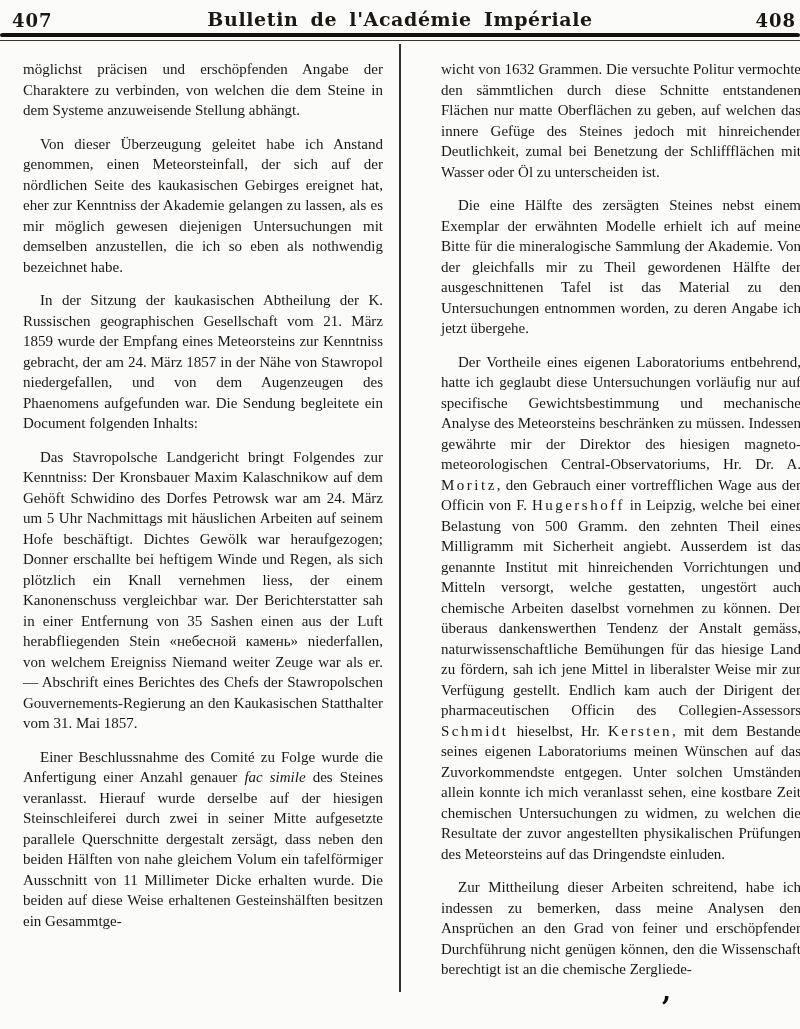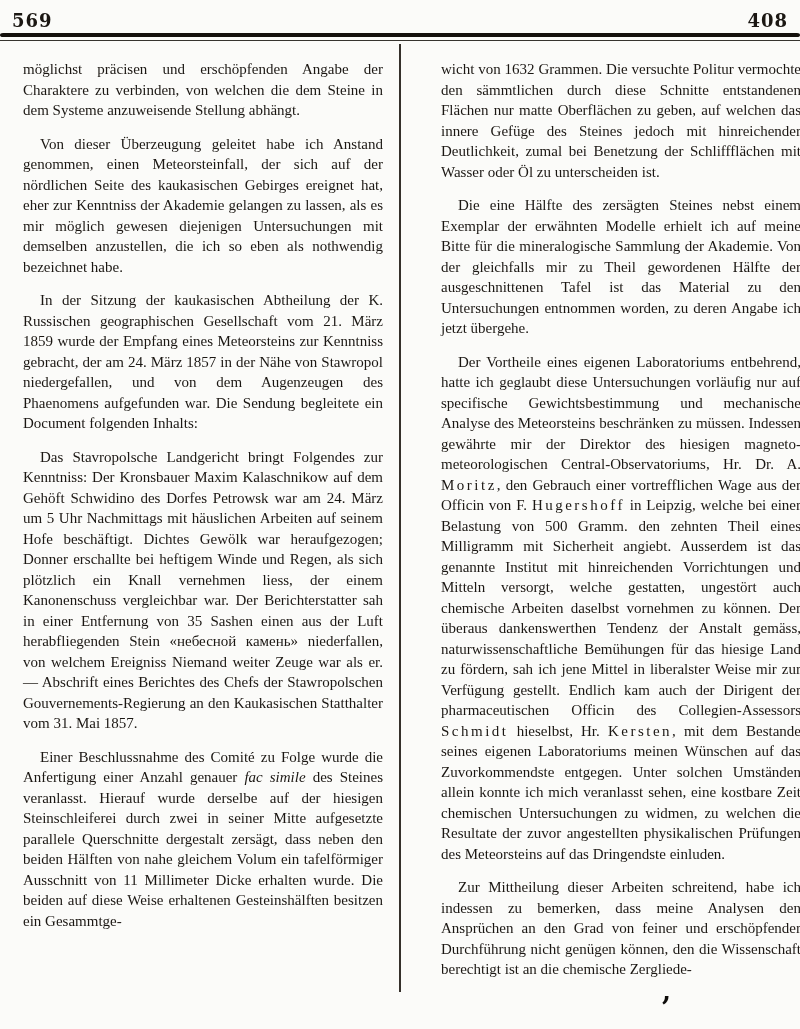--- a/index.html
+++ b/index.html
@@ -16,21 +16,21 @@
     font-family:"DejaVu Serif","Liberation Serif",serif;
     color:var(--ink);
   }
   
   .header{position:absolute;top:6px;left:0;right:0;height:28px;}
   .pagenum{
     position:absolute;top:4px;
     font-size:18px;font-weight:bold;letter-spacing:1px;
   }
   .pagenum.left{left:12px;}
-  .pagenum.right{right:12px;margin-left:48px;}
+  .pagenum.right{right:4px;margin-left:48px;}
   .title{
     position:absolute;top:2px;left:0;right:0;
     text-align:center;
     font-size:19px;font-weight:bold;
     letter-spacing:0.6px;word-spacing:5px;
   }
   .rule{position:absolute;left:0;right:0;background:var(--rule);}
   .rule.thick{top:33px;height:4px;border-radius:3px/2px;}
   .rule.thin{top:40px;height:1.4px;opacity:.85;}
   
@@ -56,21 +56,22 @@
     position:absolute;left:662px;top:978px;
     font-size:26px;font-weight:bold;color:#0e0c0a;
     line-height:1;
   }
 </style>
 </head>
 <body>
 
 <div class="page">
   <div class="header">
-    <span class="pagenum left">569</span>
+    <span class="pagenum left">407</span>
+    <span class="title">Bulletin de l'Académie Impériale</span>
     <span class="pagenum right">408</span>
   </div>
   <div class="rule thick"></div>
   <div class="rule thin"></div>
 
   <div class="col col-left">
       <p class="para"><span>möglichst präcisen und erschöpfenden Angabe der Charaktere zu verbinden, von welchen die dem Steine in dem Systeme anzuweisende Stellung abhängt.</span></p>
       <p class="para indent"><span>Von dieser Überzeugung geleitet habe ich Anstand genommen, einen Meteorsteinfall, der sich auf der nördlichen Seite des kaukasischen Gebirges ereignet hat, eher zur Kenntniss der Akademie gelangen zu lassen, als es mir möglich gewesen diejenigen Untersuchungen mit demselben anzustellen, die ich so eben als nothwendig bezeichnet habe.</span></p>
       <p class="para indent"><span>In der Sitzung der kaukasischen Abtheilung der K. Russischen geographischen Gesellschaft vom 21. März 1859 wurde der Empfang eines Meteorsteins zur Kenntniss gebracht, der am 24. März 1857 in der Nähe von Stawropol niedergefallen, und von dem Augenzeugen des Phaenomens aufgefunden war. Die Sendung begleitete ein Document folgenden Inhalts:</span></p>
       <p class="para indent"><span>Das Stavropolsche Landgericht bringt Folgendes zur Kenntniss: Der Kronsbauer Maxim Kalaschnikow auf dem Gehöft Schwidino des Dorfes Petrowsk war am 24. März um 5 Uhr Nachmittags mit häuslichen Arbeiten auf seinem Hofe beschäftigt. Dichtes Gewölk war heraufgezogen; Donner erschallte bei heftigem Winde und Regen, als sich plötzlich ein Knall vernehmen liess, der einem Kanonenschuss vergleichbar war. Der Berichterstatter sah in einer Entfernung von 35 Sashen einen aus der Luft herabfliegenden Stein «небесной камень» niederfallen, von welchem Ereigniss Niemand weiter Zeuge war als er. — Abschrift eines Berichtes des Chefs der Stawropolschen Gouvernements-Regierung an den Kaukasischen Statthalter vom 31. Mai 1857.</span></p>

